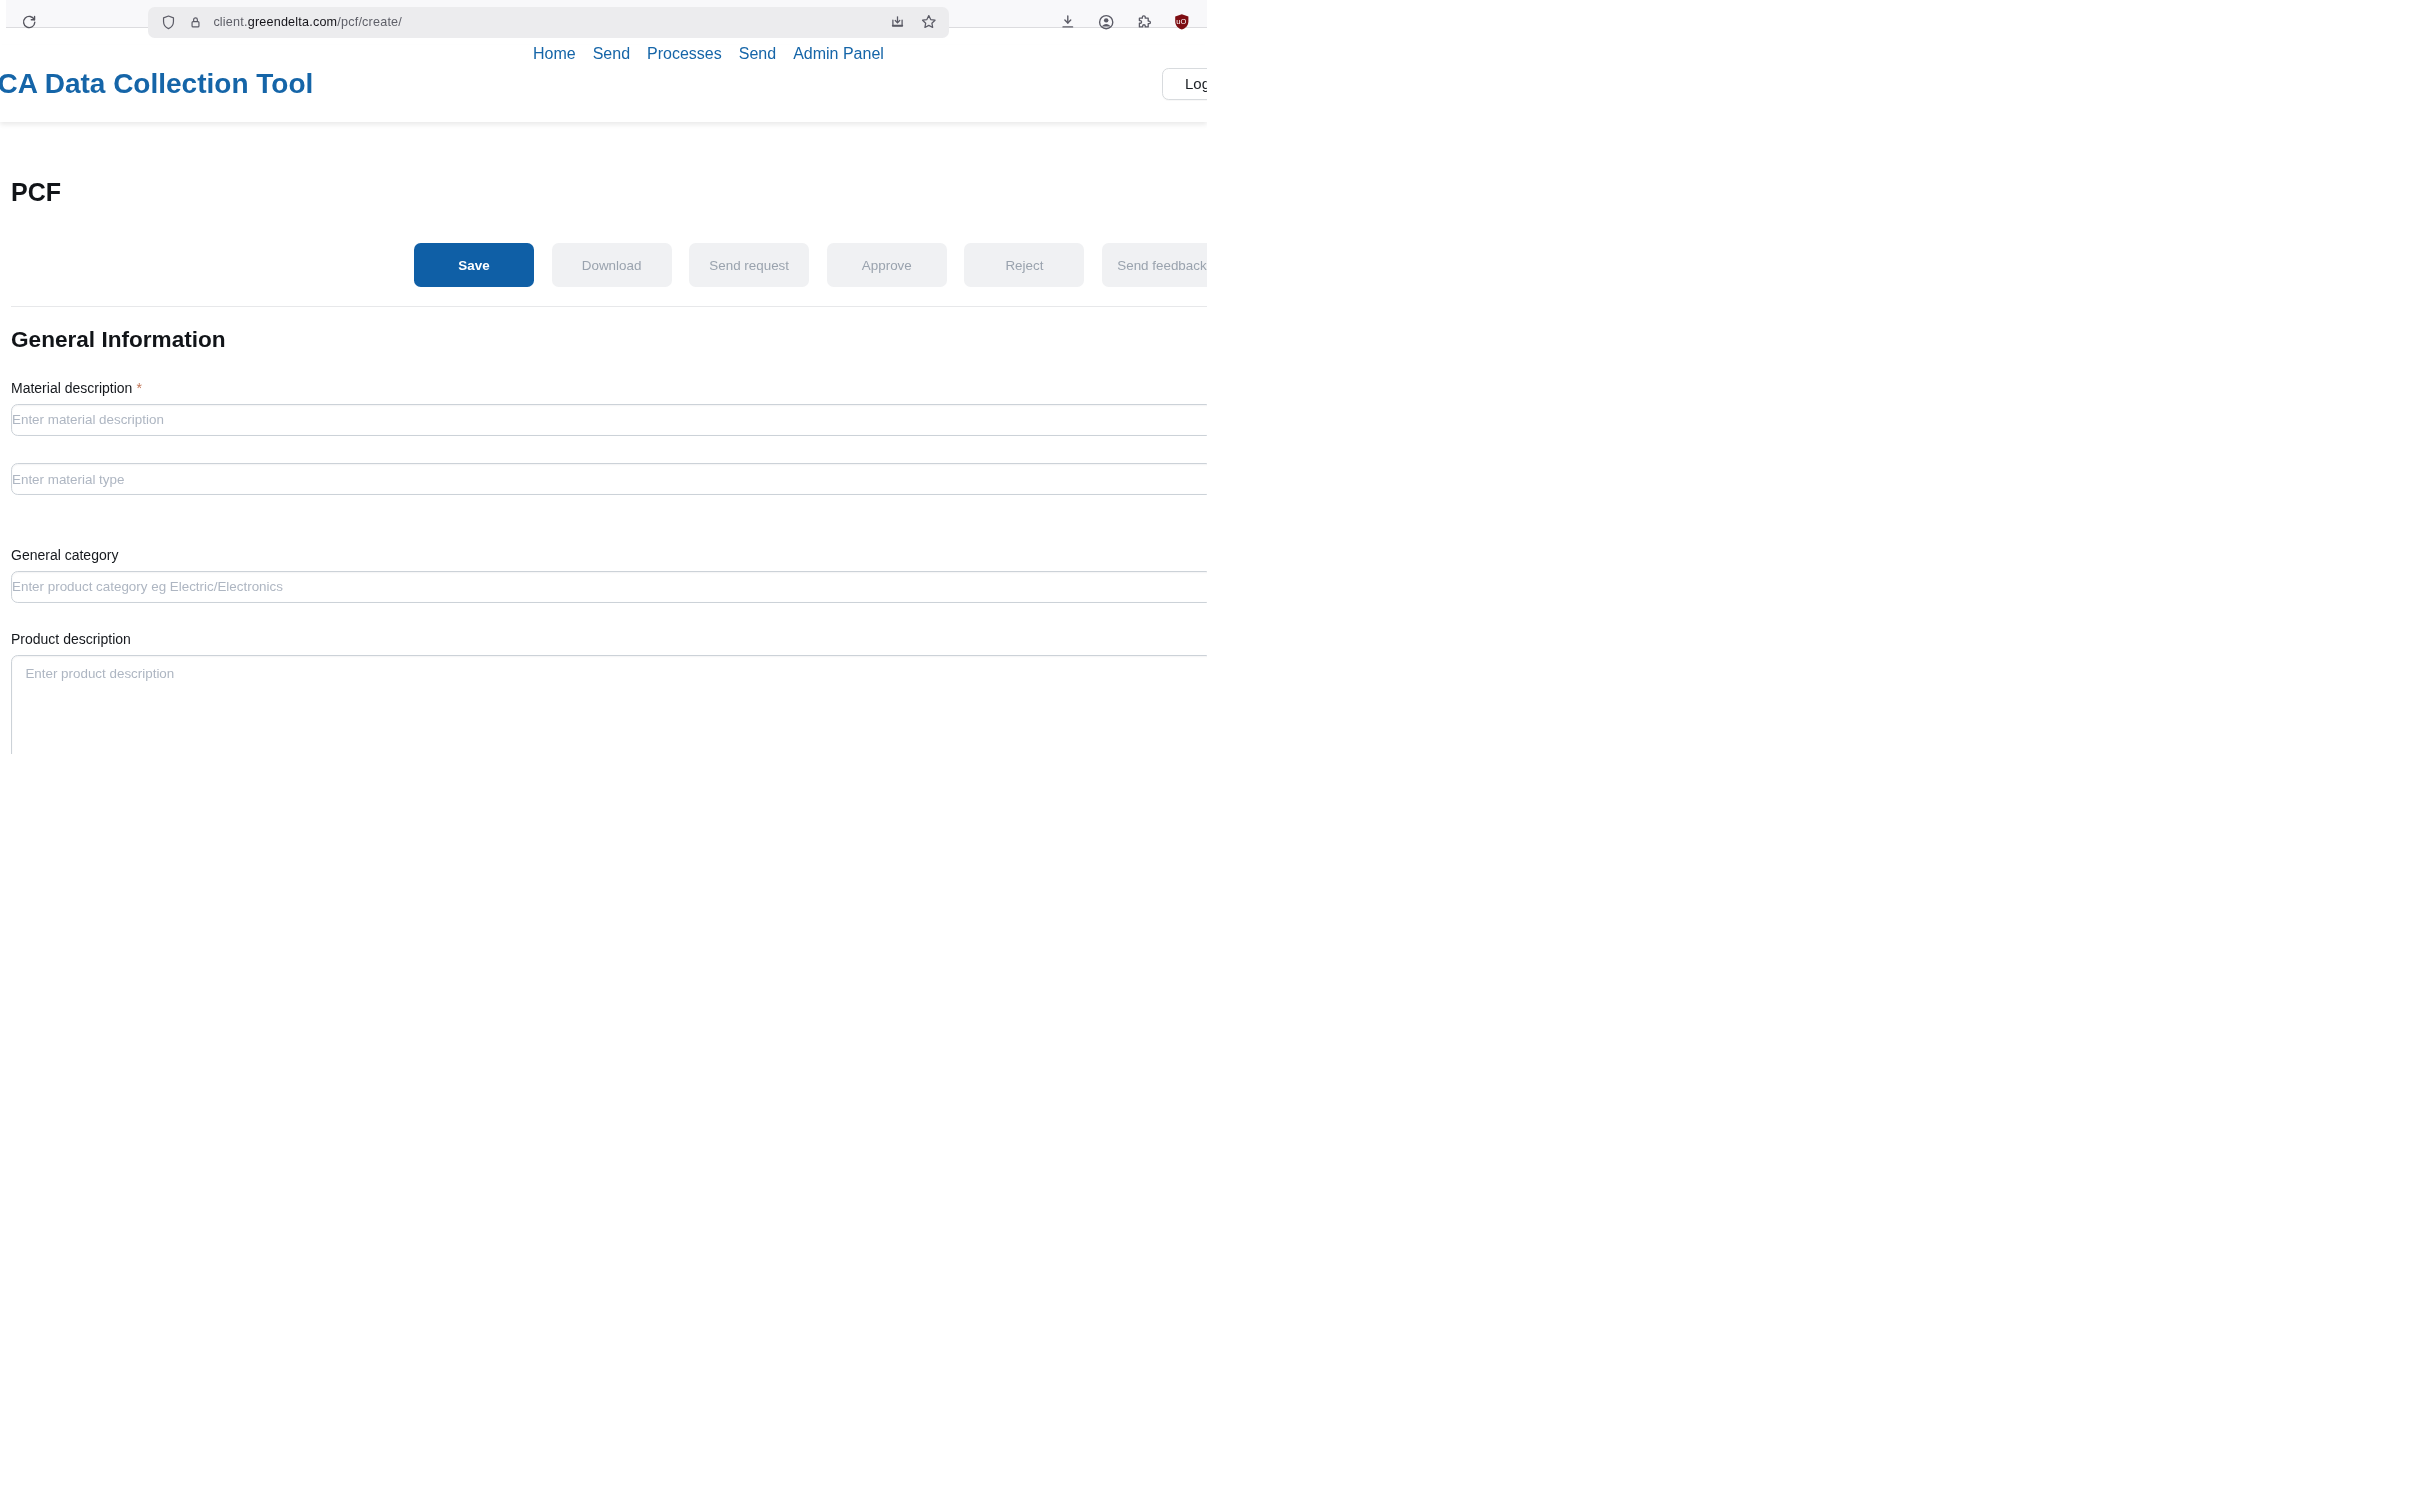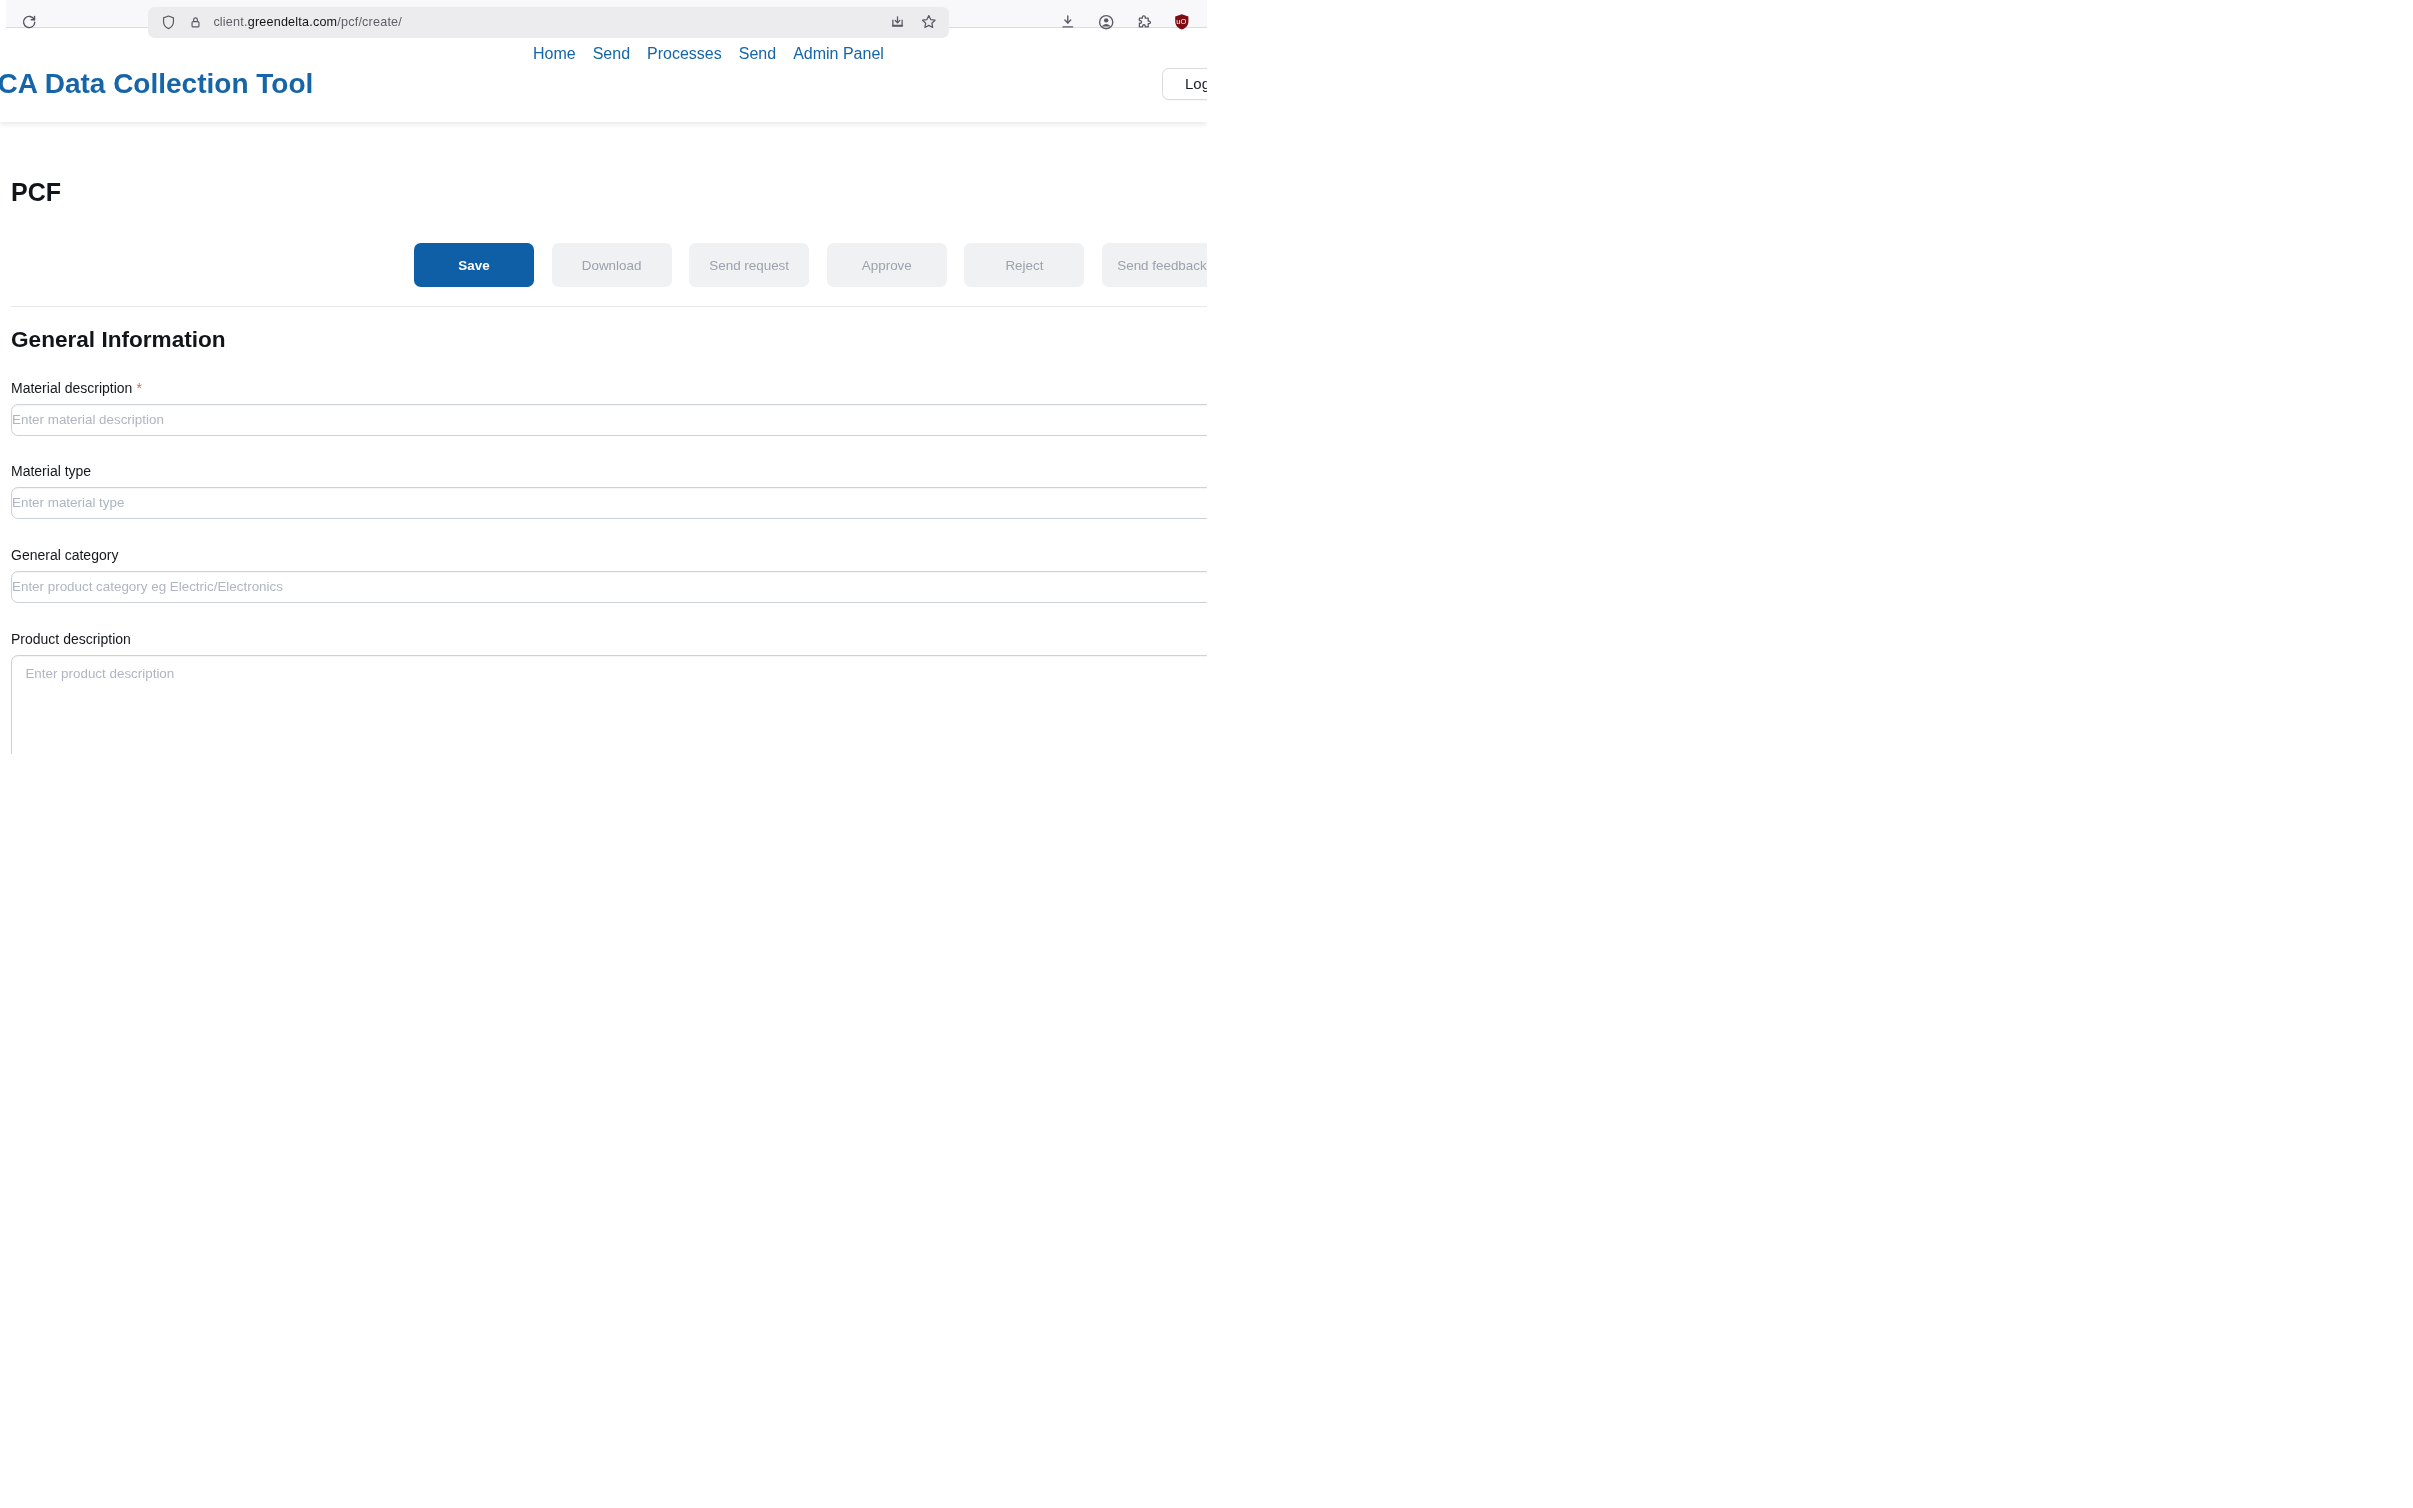--- a/index.html
+++ b/index.html
@@ -169,21 +169,20 @@
 
     <div class="divider"></div>
     <h2 class="section-title">General Information</h2>
 
     <div class="field f0">
       <div class="flabel"><span>Material description</span><span class="req">*</span></div>
       <input type="text" placeholder="Enter material description" style="">
     </div>
 
     <div class="field f1">
-      <div class="flabel">Material type</div>
       <input type="text" placeholder="Enter material type" style="">
     </div>
 
     <div class="field f2">
       <div class="flabel">General category</div>
       <input type="text" placeholder="Enter product category eg Electric/Electronics" style="">
     </div>
 
     <div class="field f3">
       <div class="flabel">Product description</div>

